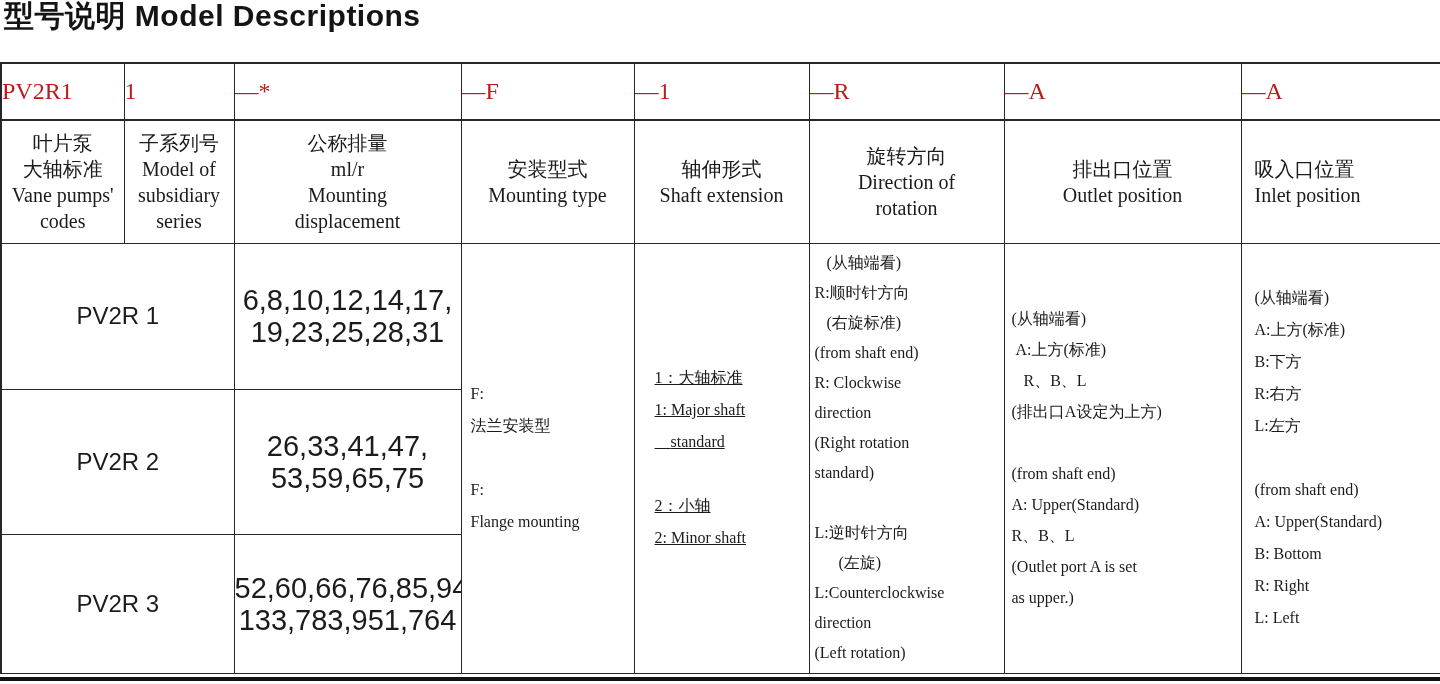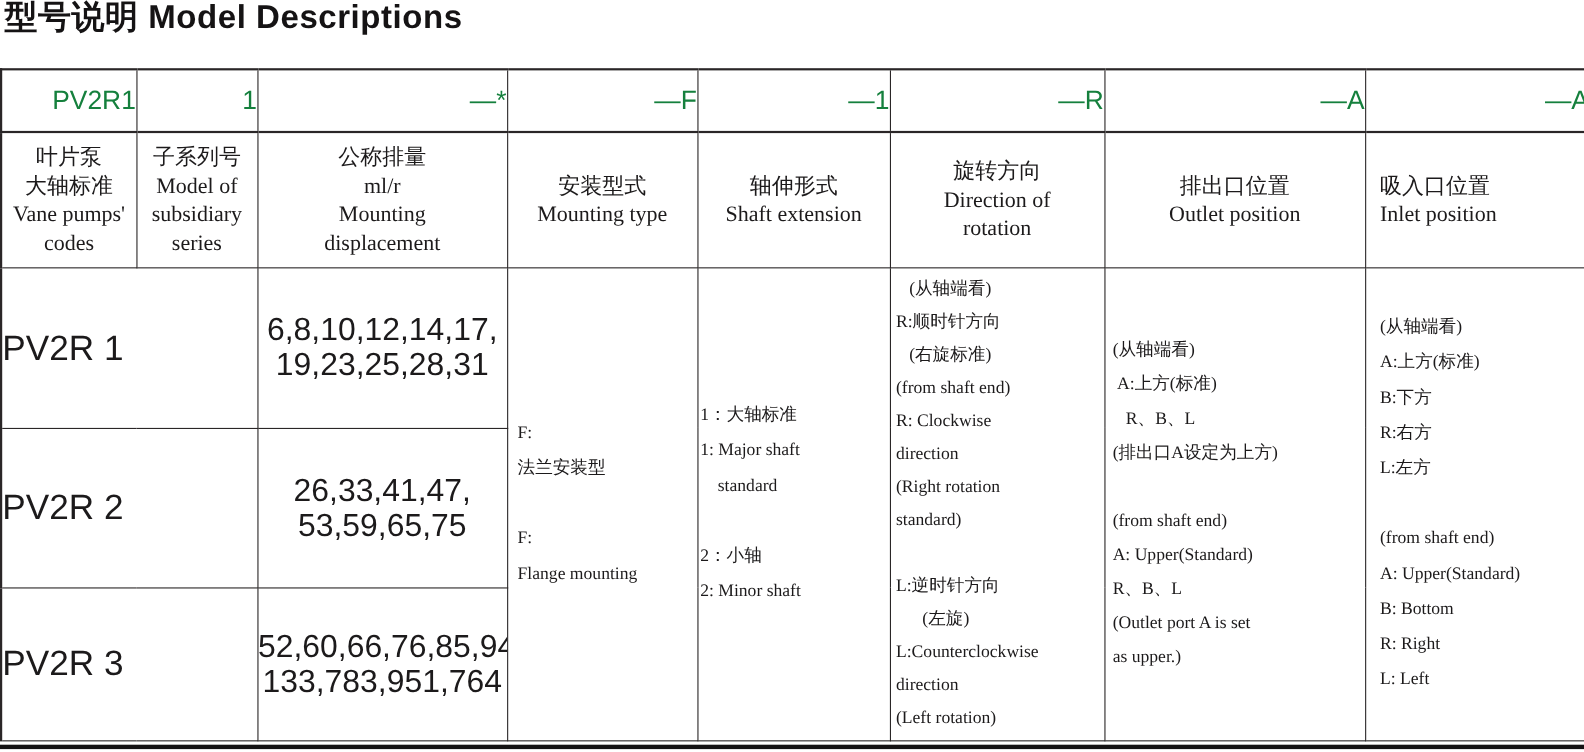--- a/index.html
+++ b/index.html
@@ -39,57 +39,57 @@
   .model-table tr td:first-child { border-left: 2px solid #2a2627; }
   .model-table tr:first-child td { border-bottom: 2px solid #2a2627; }
   
   tr.r-code   { height: 57px; }
   tr.r-head   { height: 123px; }
   tr.r-body1  { height: 146px; }
   tr.r-body2  { height: 145px; }
   tr.r-body3  { height: 139px; }
 
   td.code-cell {
-    text-align: right;
+    text-align: left;
     font-size: 24px;
-    font-family: Liberation Sans, sans-serif;
-    color: #15803d;
+    font-family: Liberation Serif, serif;
+    color: #b91c1c;
     white-space: pre;
   }
   td.head-cell {
     text-align: center;
     font-size: 20px;
     line-height: 26px;
     font-family: "Liberation Serif", serif;
     color: #1c1a1b;
     white-space: pre-wrap;
   }
   td.head-cell.left { text-align: left; padding-left: 13px; }
   td.name-cell {
-    text-align: left;
-    font-size: 32px;
+    text-align: center;
+    font-size: 24px;
     font-family: "Liberation Sans", sans-serif;
     white-space: pre;
   }
   td.nums-cell {
     text-align: center;
     font-size: 29px;
     line-height: 32px;
     font-family: "Liberation Sans", sans-serif;
     white-space: pre-wrap;
   }
   td.txt-cell {
     font-size: 16px;
     font-family: "Liberation Serif", serif;
     white-space: pre-wrap;
     text-align: left;
     vertical-align: middle;
   }
   td.col-mounting { padding-left: 9px;  line-height: 32px; }
-  td.col-shaft    { padding-left: 2px; line-height: 32px; }
+  td.col-shaft    { padding-left: 20px; line-height: 32px; text-decoration: underline; }
   td.col-rotation { padding-left: 5px;  line-height: 30px; }
   td.col-outlet   { padding-left: 7px;  line-height: 31px; }
   td.col-inlet    { padding-left: 13px; line-height: 32px; }
 
   .bottom-rule {
     position: absolute;
     left: 0; top: 677px;
     width: 1440px; height: 4px;
     background: #141213;
   }

